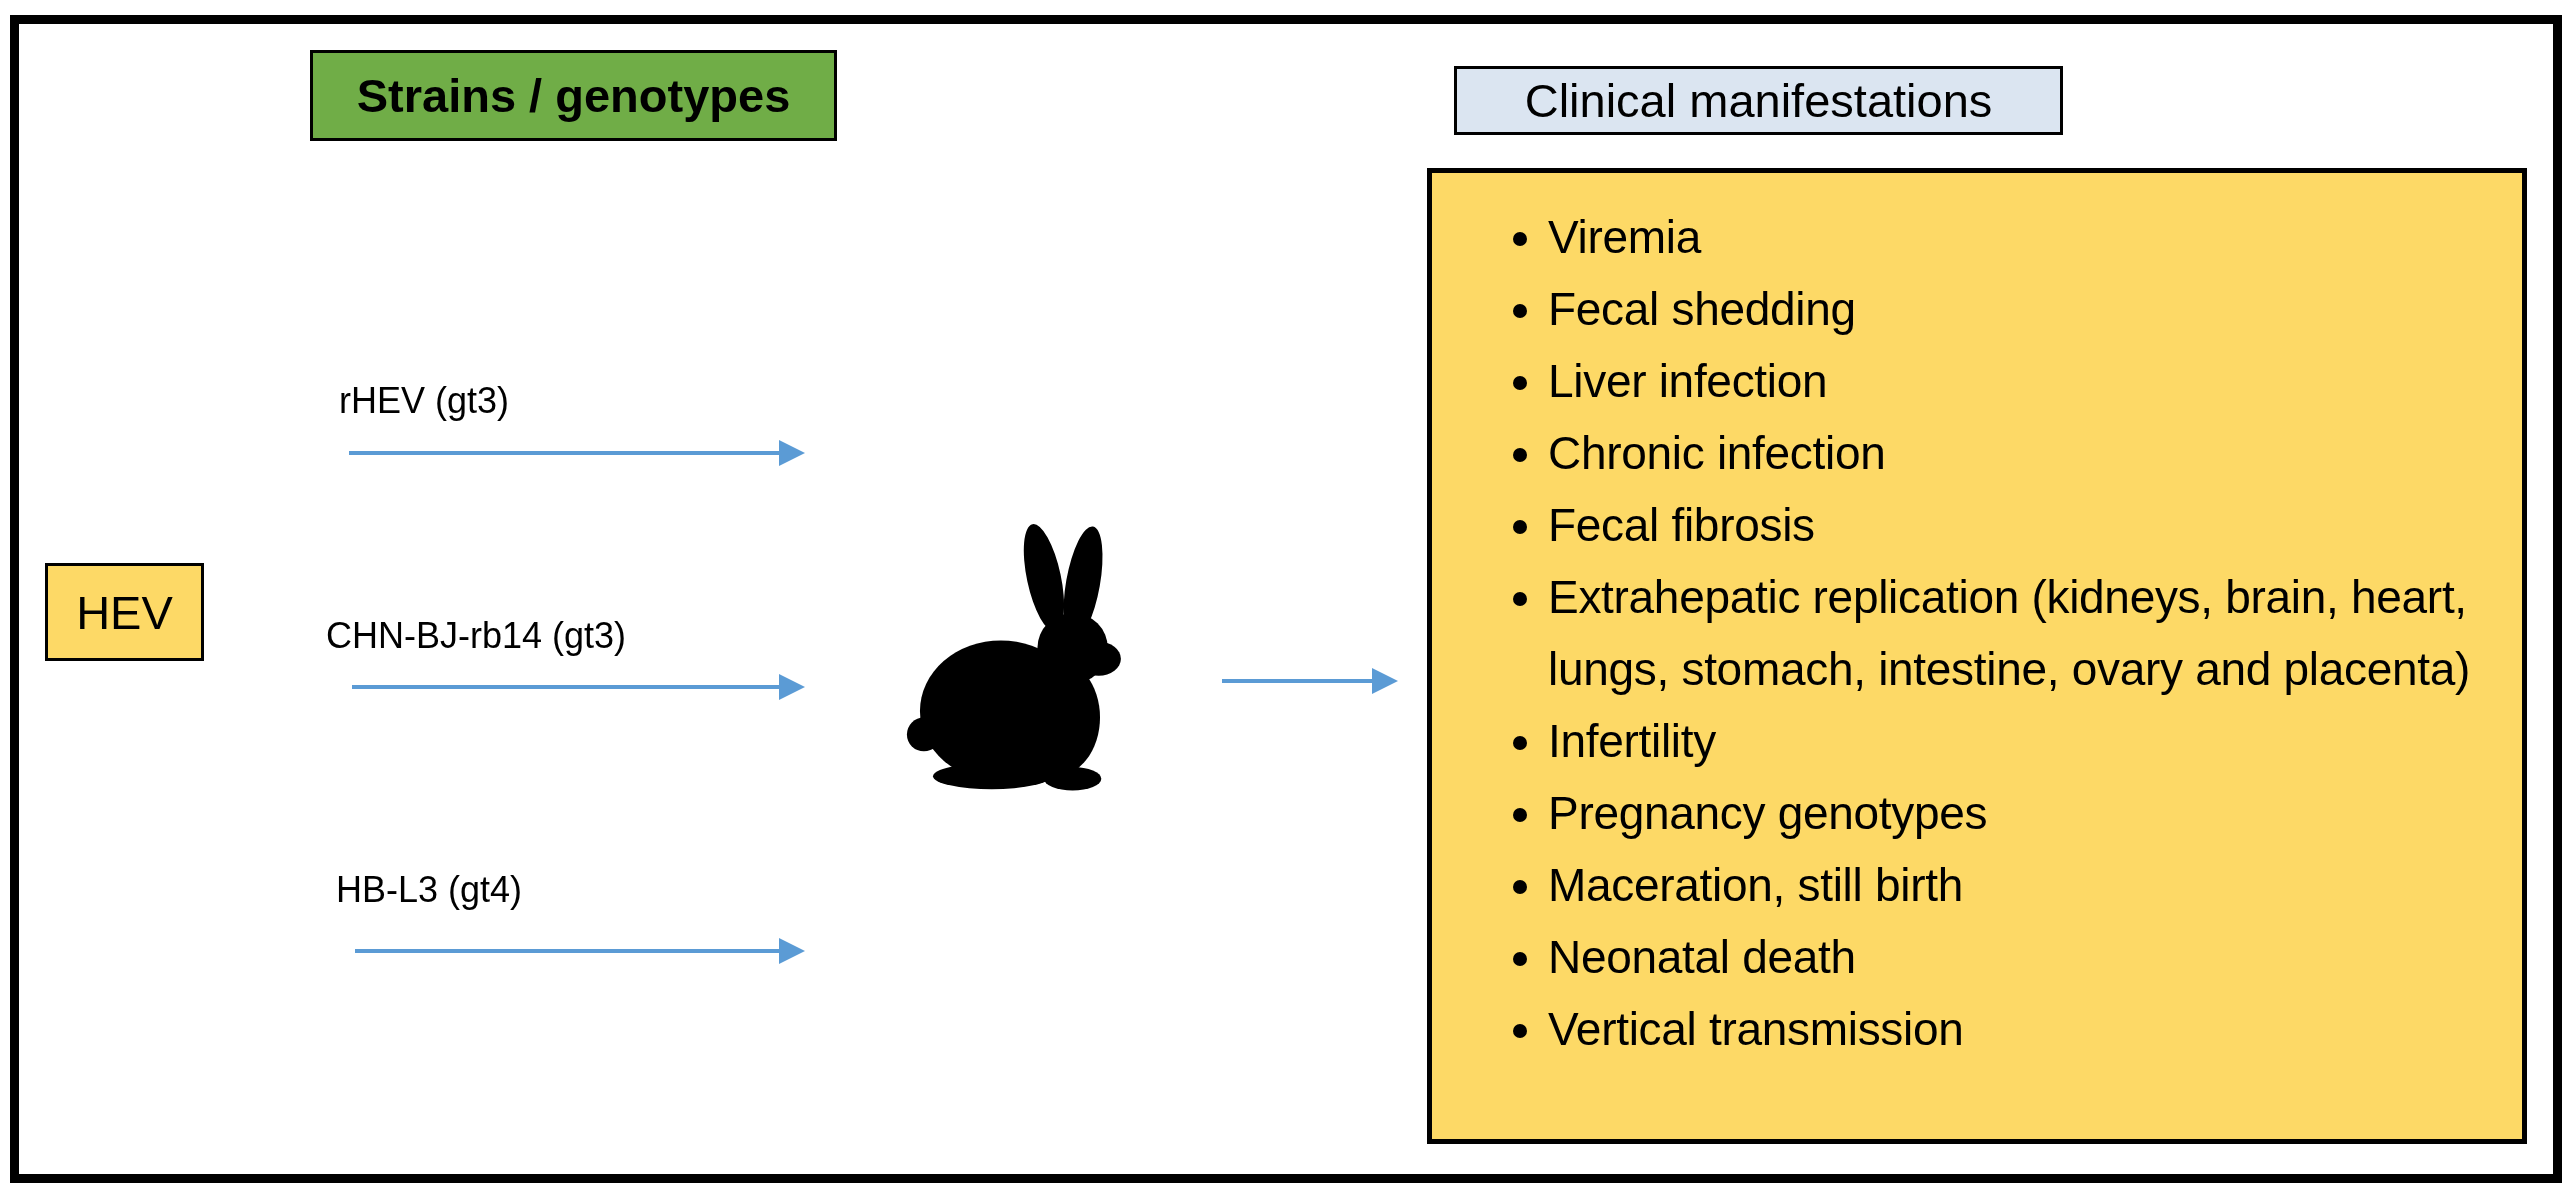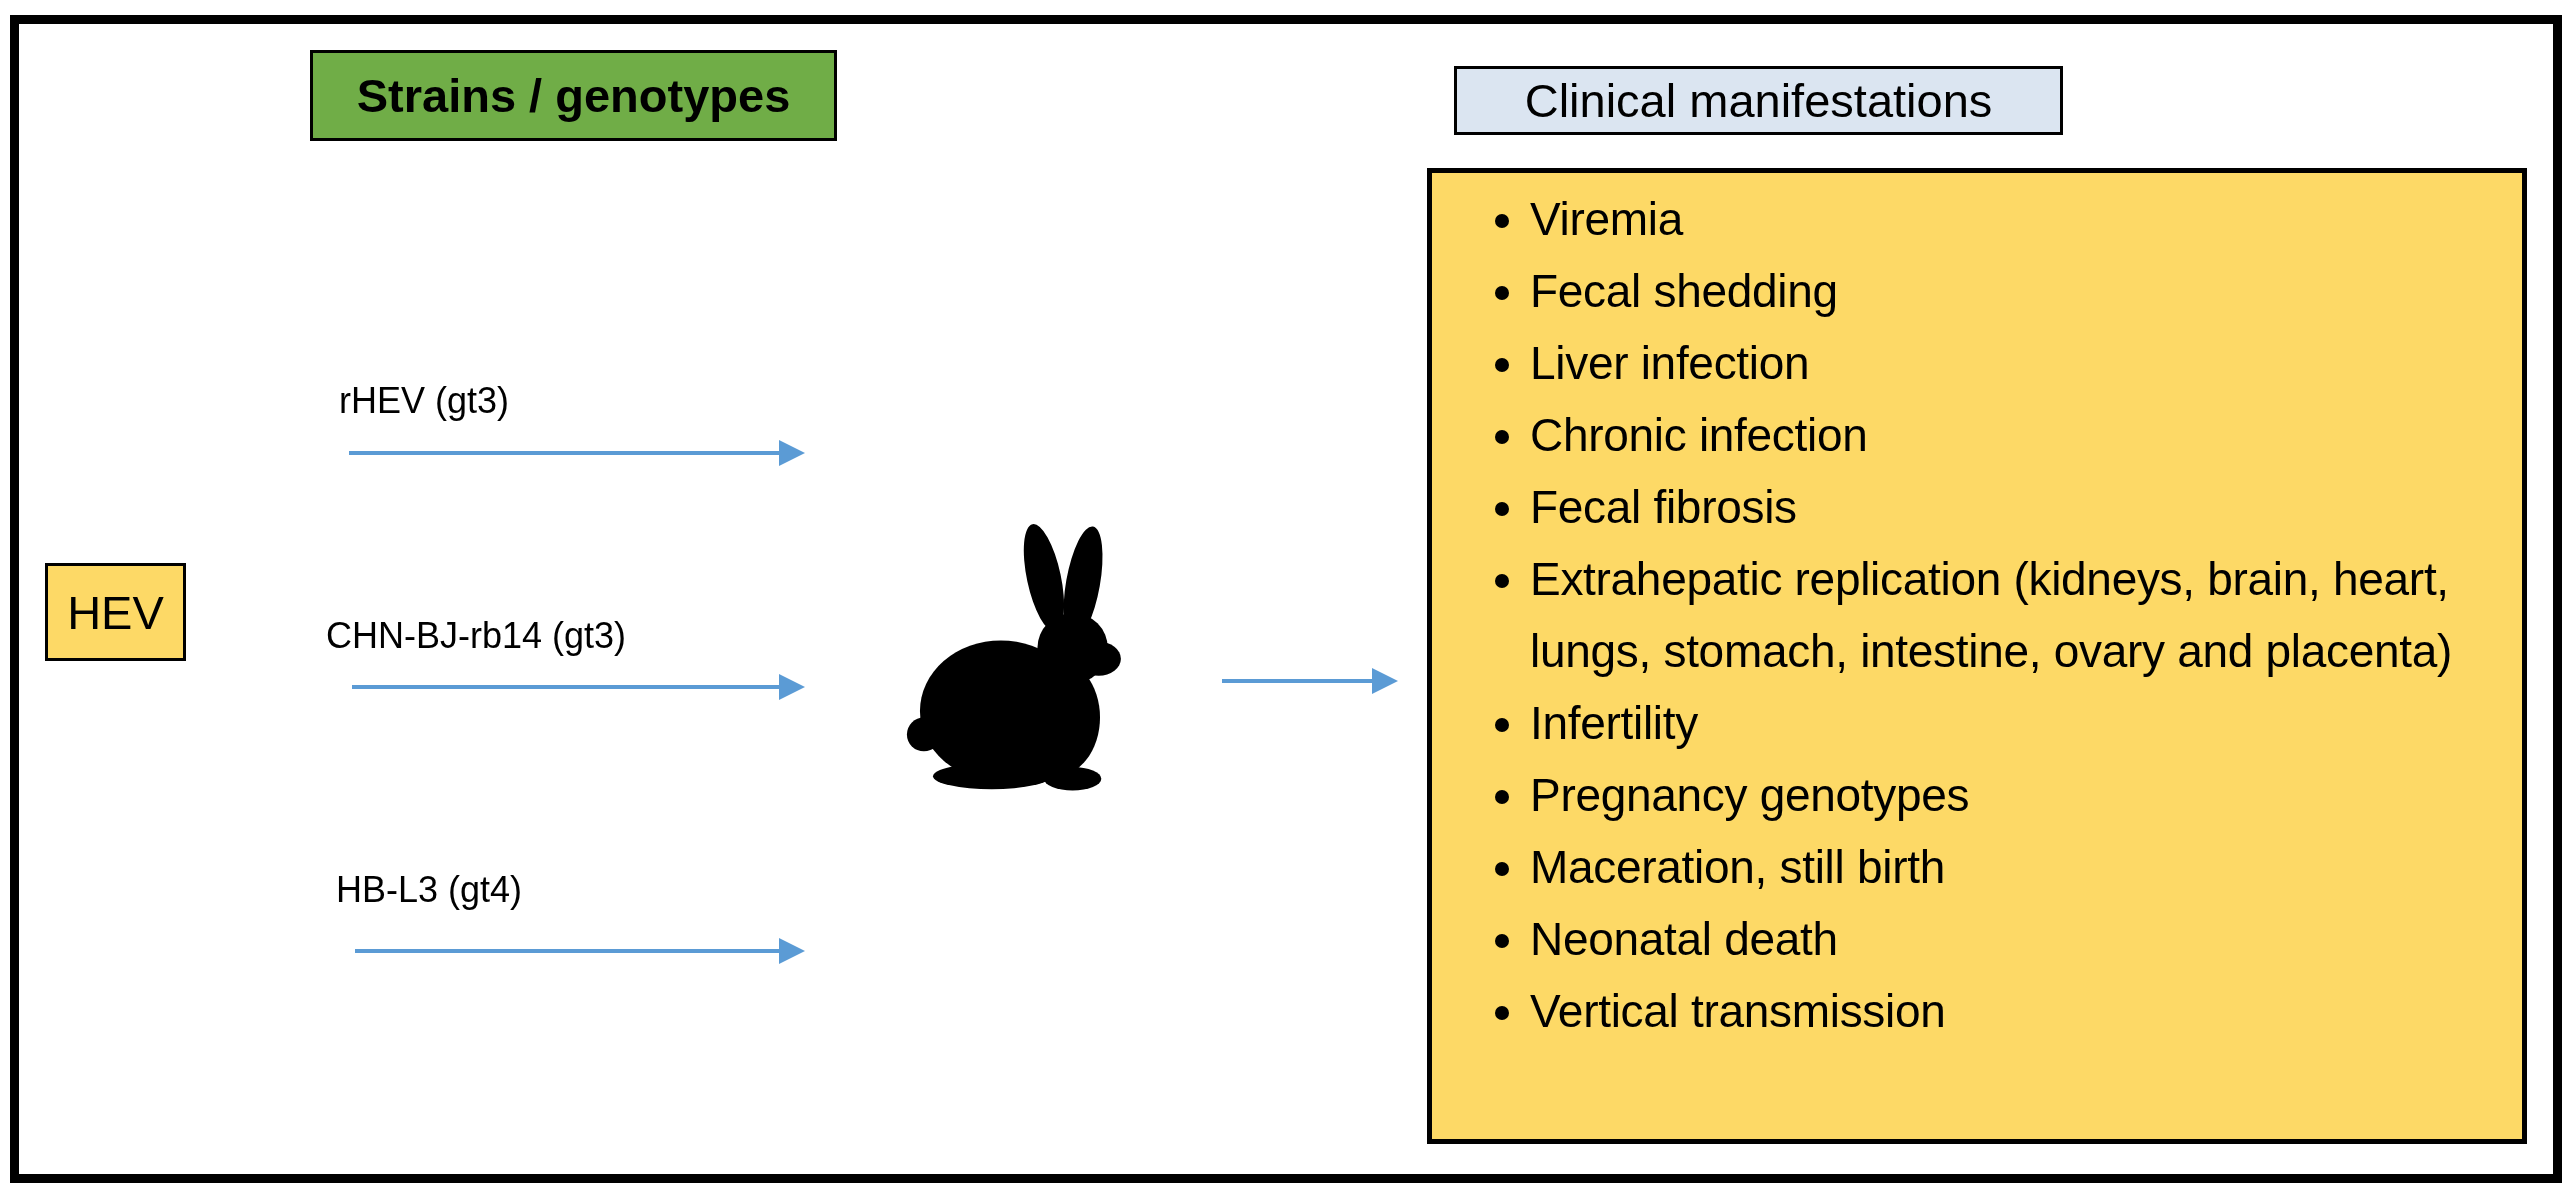--- a/index.html
+++ b/index.html
@@ -30,21 +30,21 @@
     font-size: 47px;
     font-weight: bold;
   }
   .clinical-header {
     left: 1454px; top: 66px; width: 609px; height: 69px;
     background: var(--clinical-header-bg, #dbe5f1);
     border: 3.3px solid var(--outline, #000);
     font-size: 47px;
   }
   .hev-box {
-    left: 45px; top: 563px; width: 141px; height: 98px;
+    left: 45px; top: 563px; width: 159px; height: 98px;
     background: var(--hev-box-bg, #fdd966);
     border: 3.9px solid var(--outline, #000);
     font-size: 47px;
   }
 
   .strain-label {
     text-align: left;
     font-size: 36px; height: 72px; line-height: 72px;
     white-space: nowrap;
   }
@@ -70,21 +70,21 @@
 
   .rabbit { left: 903px; top: 515px; width: 274px; height: 277px; }
   .rabbit svg { width: 100%; height: 100%; }
 
   .manifest-box {
     left: 1427px; top: 168px; width: 1100px; height: 976px;
     background: var(--manifest-box-bg, #fdd966);
     border: 5.2px solid var(--outline, #000);
   }
   .manifest-box ul {
-    margin: 0; padding: 9.8px 19.5px 0 98px;
+    margin: 18px; padding: 9.8px 19.5px 0 98px;
     list-style: disc outside;
   }
   .manifest-box li {
     font-size: 46px; line-height: 72px; letter-spacing: -0.3px;
   }
 </style>
 </head>
 <body>
 
 <div class="abs frame"></div>

